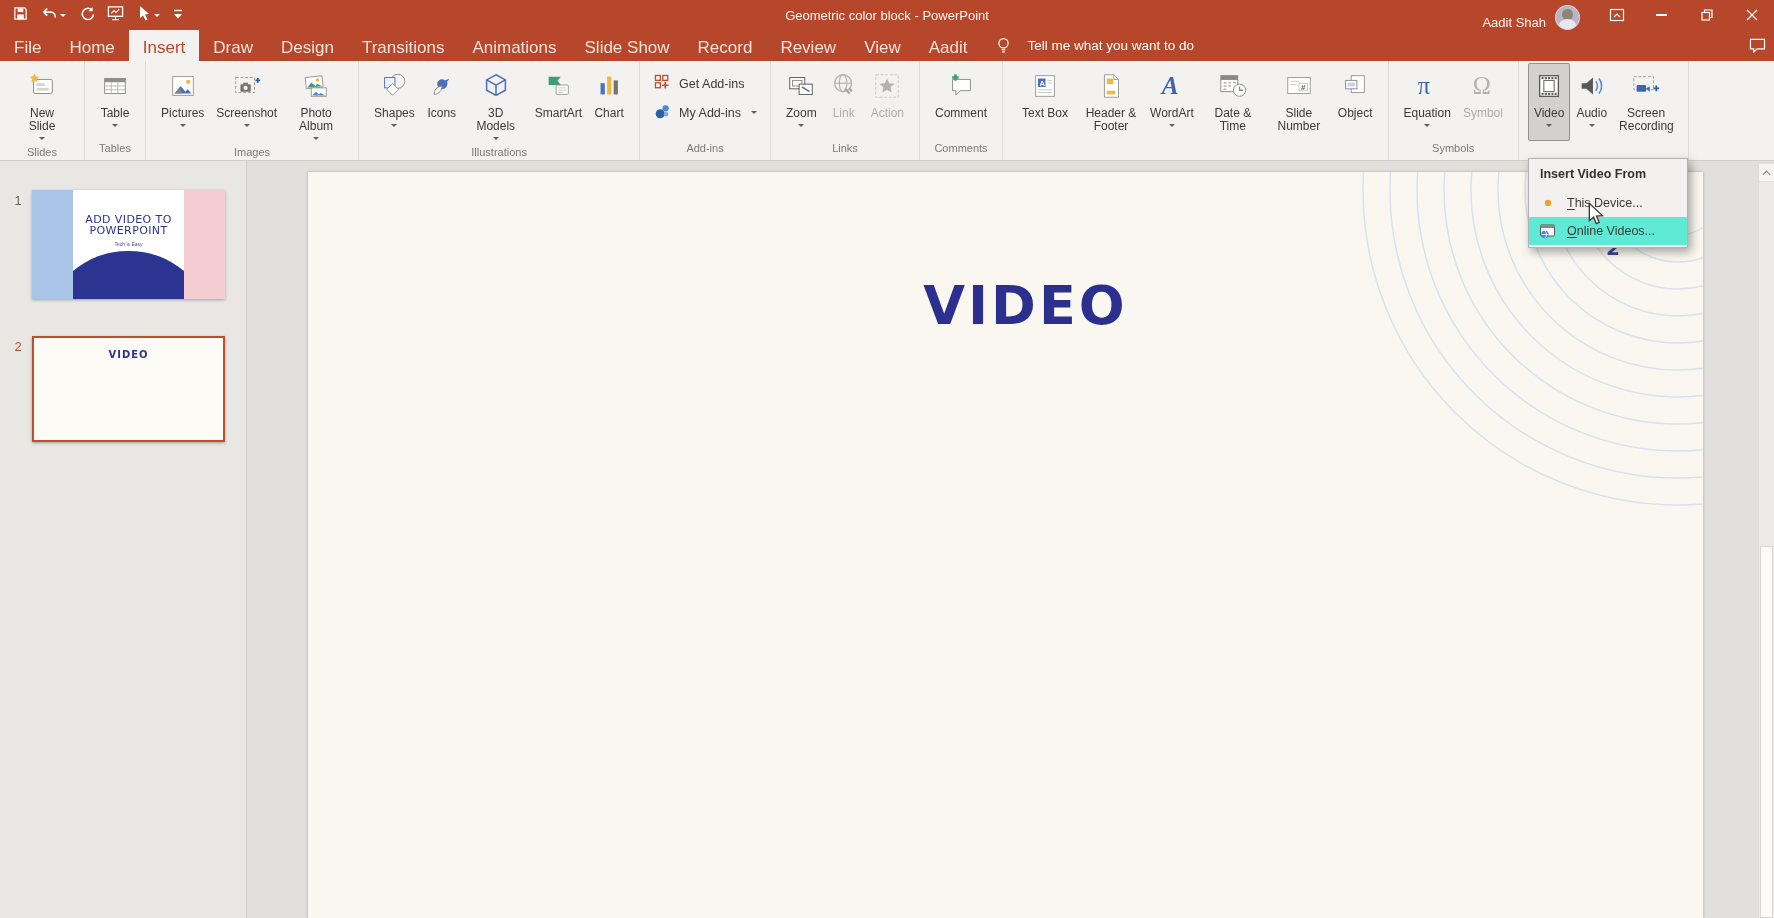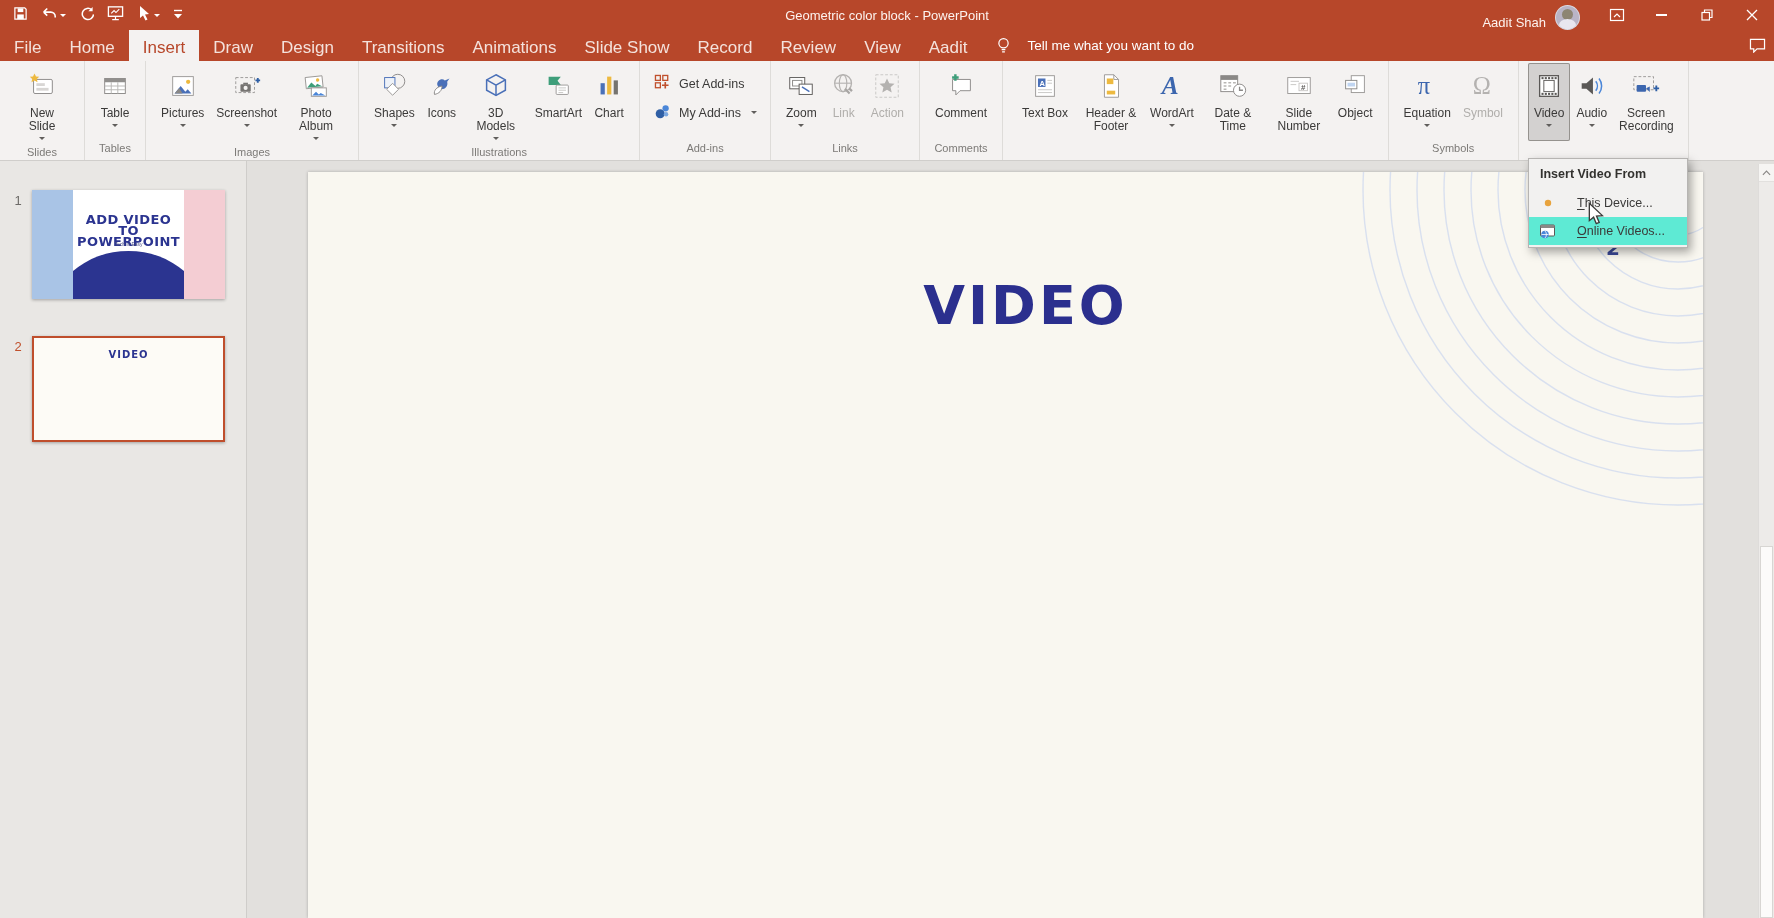--- a/index.html
+++ b/index.html
@@ -46,40 +46,40 @@
   .thumbrow{display:flex;margin:0 0 37px 4px}
   .tnum{width:28px;font-size:13px;color:#6d6b68;padding-top:3px;text-align:center;flex:0 0 auto}
   .tnum.sel{color:#c0502c}
   .thumbbox{width:193px;height:109px;position:relative;background:#fff;box-shadow:0 1px 3px rgba(0,0,0,.3);box-sizing:border-box;overflow:hidden}
   .thumbbox.sel{border:2px solid #bf4e2c;height:106px}
   .d1{position:absolute;inset:0;display:flex}
   .d1 .band-l{width:41px;background:#a9c4e6}
   .d1 .band-r{width:41px;background:#f4cdd3}
   .d1 .mid{flex:1;background:#fff;position:relative;overflow:hidden}
   .d1 .dome{position:absolute;left:-22%;width:144%;top:56%;height:130%;background:#2b3490;border-radius:50%}
-  .d1 .t1{position:absolute;top:22%;left:0;right:0;text-align:center;font-family:"DejaVu Sans",sans-serif;font-weight:bold;font-size:13px;line-height:11px;letter-spacing:.4px;color:#2b3490}
+  .d1 .t1{position:absolute;top:22%;left:0;right:0;text-align:center;font-family:"DejaVu Sans",sans-serif;font-weight:normal;font-size:11px;line-height:11px;letter-spacing:.4px;color:#2b3490}
   .d1 .sub{position:absolute;top:47%;left:0;right:0;text-align:center;font-size:5px;color:#4a4f85}
   .d2{position:absolute;inset:0;background:#fdfbf6}
   .d2 .t{position:absolute;top:11px;left:0;right:0;text-align:center;font-family:"DejaVu Sans",sans-serif;font-weight:bold;font-size:10px;letter-spacing:1px;color:#2b3490}
   
   .slide{position:absolute;left:308px;top:11px;width:1395px;height:746px;background:#f9f7f0;
          box-shadow:0 0 3px rgba(0,0,0,.25);overflow:hidden}
   .slide-title{position:absolute;top:102px;left:0;right:0;text-align:center;font-family:"DejaVu Sans",sans-serif;
                font-weight:bold;font-size:54px;letter-spacing:3px;color:#2b2f8e;transform:translateX(20px)}
   .slide-num{position:absolute;left:1298px;top:64px;font-family:"DejaVu Sans",sans-serif;font-weight:bold;font-size:20px;color:#3a4796}
   .circles{position:absolute;right:0;top:0;pointer-events:none}
   
   .vscroll{position:absolute;right:0;top:3px;bottom:0;width:15px;background:#edebe9;border-left:1px solid #dedcda}
   .vscroll .up{height:17px;display:flex;align-items:center;justify-content:center;background:#f6f5f3;border-bottom:1px solid #e2e0de}
   .vscroll .vthumb{position:absolute;left:1px;right:1px;top:382px;bottom:0;background:#fcfbfa;border:1px solid #d8d6d3;box-sizing:border-box}
   
   .vmenu{position:absolute;top:158px;left:1487px;width:160px;background:#f2f1f0;border:1px solid #b6b4b2;
          box-shadow:3px 4px 9px rgba(0,0,0,.35);z-index:60;padding-bottom:2px;box-sizing:border-box}
   .vmenu .hdr{font-size:12.5px;font-weight:bold;color:#33322f;padding:8px 11px 8px}
-  .mi{display:flex;align-items:center;height:28px;padding-left:9px;gap:19px;font-size:12.5px;color:#3b3a39}
+  .mi{display:flex;align-items:center;height:28px;padding-left:9px;gap:9px;font-size:12.5px;color:#3b3a39}
   .mi.hl{background:#5eead4}
   .mi .micn{width:20px;display:flex;justify-content:center;align-items:center}
   .mi u{text-underline-offset:2px}
   .cursor{position:absolute;z-index:70;pointer-events:none}
 </style>
 </head>
 <body>
 
 <div class="titlebar">
   <div class="qat" id="qat">

